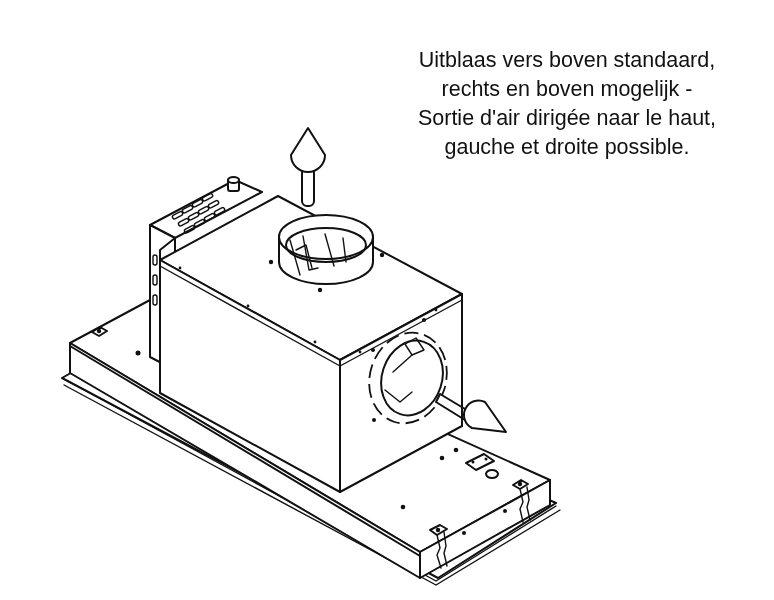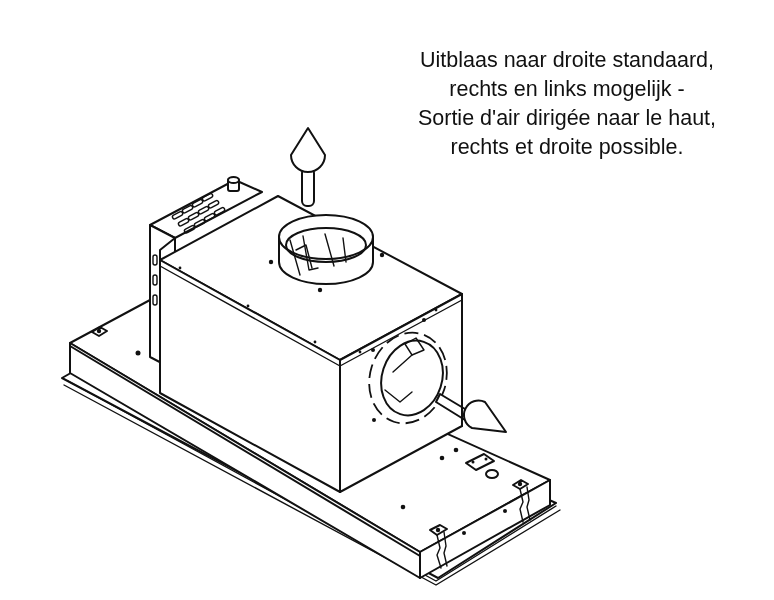--- a/index.html
+++ b/index.html
@@ -13,24 +13,24 @@
   .ln { fill: none; stroke: #111; stroke-width: 2; stroke-linejoin: round; stroke-linecap: round; }
   .th { fill: none; stroke: #111; stroke-width: 1.4; stroke-linejoin: round; stroke-linecap: round; }
   .wf { fill: #fff; stroke: #111; stroke-width: 2; stroke-linejoin: round; }
   .dot { fill: #111; }
   .dash { fill: none; stroke: #111; stroke-width: 1.8; stroke-dasharray: 14 6; }
 </style>
 </head>
 <body>
 
 <div class="caption">
-  <div>Uitblaas naar droite standaard,</div>
-  <div>rechts en links mogelijk -</div>
+  <div>Uitblaas vers boven standaard,</div>
+  <div>rechts en boven mogelijk -</div>
   <div>Sortie d'air dirigée naar le haut,</div>
-  <div>rechts et droite possible.</div>
+  <div>gauche et droite possible.</div>
 </div>
 
 <svg class="drawing" width="774" height="600" viewBox="0 0 774 600">
 
   <g>
 
     <polygon class="wf" points="62,378 153,326 556,503 438,578"></polygon>
 
     <polyline class="th" points="64,385 436,585 560,510"></polyline>
     <polyline class="th" points="68,381 436,581 556,506"></polyline>

